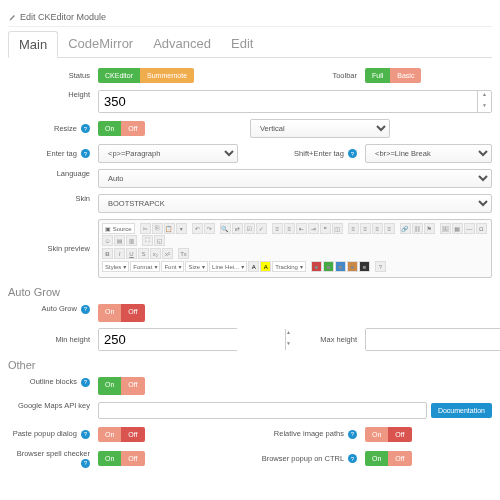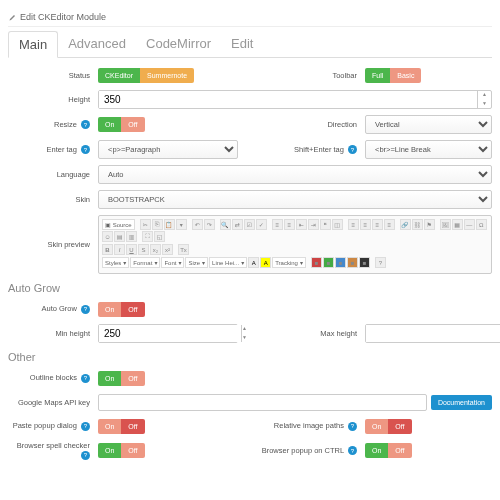--- a/index.html
+++ b/index.html
@@ -3,40 +3,40 @@
 <meta charset="utf-8">
 <style>
 *{box-sizing:border-box;margin:0;padding:0;font-family:Arial,sans-serif}
 body{background:#fff;font-size:8px;color:#555;padding:8px}
 .header{display:flex;align-items:flex-end;gap:4px;padding:4px 0;border-bottom:1px solid #eee;margin-bottom:4px}
 .header svg{width:8px;height:8px;fill:#888}
 .header span{font-size:9px;color:#666}
 .tabs{display:flex;border-bottom:1px solid #ddd;margin-bottom:8px}
 .tab{padding:5px 10px;font-size:13px;color:#999;cursor:pointer}
 .tab.active{border:1px solid #ddd;border-bottom:1px solid #fff;margin-bottom:-1px;border-radius:3px 3px 0 0;color:#555}
-.row{display:flex;align-items:center;margin-bottom:6px;min-height:18px}
+.row{display:flex;margin-bottom:6px;min-height:18px}
 .col-half{width:50%;display:flex;align-items:center}
 .label{width:90px;text-align:right;padding-right:8px;font-size:7.5px;color:#555;flex-shrink:0}
 .label.wide{width:115px}
 .help{display:inline-flex;width:9px;height:9px;border-radius:50%;background:#1e91cf;color:#fff;font-size:6px;align-items:center;justify-content:center;margin-left:2px}
 .btn{display:inline-block;padding:4px 7px;font-size:7px;color:#fff;cursor:pointer;border:none}
 .btn-green{background:#4cb64c}
 .btn-orange{background:#f0ad4e}
 .btn-red{background:#d9534f}
 .btn-salmon{background:#ee9782}
 .btn-blue{background:#1e91cf}
 .btn-grp{display:flex}
 .btn-grp .btn:first-child{border-radius:2px 0 0 2px}
 .btn-grp .btn:last-child{border-radius:0 2px 2px 0}
 .input,.select{border:1px solid #ccc;border-radius:2px;padding:3px 5px;font-size:7.5px;background:#fff;color:#555}
 .input{width:100%}
 .select{width:140px;background:linear-gradient(#fff,#f5f5f5)}
 .select.wide{flex:1}
 .num-input{flex:1;display:flex;border:1px solid #ccc;border-radius:2px}
-.num-input input{flex:1;border:none;padding:3px 5px;font-size:10px}
+.num-input input{flex:1;border:none;padding:3px 5px;font-size:13px}
 .num-input .spin{width:14px;border-left:1px solid #ccc;display:flex;flex-direction:column}
 .num-input .spin div{flex:1;font-size:5px;text-align:center;color:#888}
 .section-title{font-size:11px;color:#888;font-weight:normal;margin:8px 0 6px 0}
 .editor{flex:1;border:1px solid #ccc;border-radius:2px;background:#fafafa;padding:3px}
 .toolbar-row{display:flex;gap:1px;margin-bottom:2px;flex-wrap:wrap}
 .tb-btn{width:11px;height:11px;background:#eee;border:1px solid #ddd;display:flex;align-items:center;justify-content:center;font-size:6px;color:#888}
 .tb-sel{height:11px;background:#fff;border:1px solid #ddd;font-size:6px;padding:0 2px;display:flex;align-items:center;gap:2px;color:#666}
 .tb-sep{width:3px}
 .flex-fill{flex:1;display:flex;gap:4px;align-items:center}
 </style>
@@ -45,22 +45,22 @@
 
 <div class="header">
   <svg viewBox="0 0 16 16">
       <path d="M12 2l2 2-8 8-3 1 1-3z"></path>
     </svg>
   <span>Edit CKEditor Module</span>
 </div>
 
 <div class="tabs">
   <div class="tab active">Main</div>
+  <div class="tab">CodeMirror</div>
   <div class="tab">Advanced</div>
-  <div class="tab">CodeMirror</div>
   <div class="tab">Edit</div>
 </div>
 
 <div class="row">
   <div class="col-half">
     <div class="label">Status</div>
     <div class="btn-grp">
       <span class="btn btn-green">CKEditor</span>
       <span class="btn btn-orange">Summernote</span>
     </div>
@@ -87,21 +87,20 @@
 
 <div class="row">
   <div class="col-half">
     <div class="label"><span>Resize</span> <span class="help">?</span></div>
     <div class="btn-grp">
       <span class="btn btn-green">On</span>
       <span class="btn btn-salmon">Off</span>
     </div>
   </div>
   <div class="col-half">
-    <div class="label wide">Direction</div>
     <select class="select"><option>Vertical</option></select>
   </div>
 </div>
 
 <div class="row">
   <div class="col-half">
     <div class="label"><span>Enter tag</span> <span class="help">?</span></div>
     <select class="select"><option>&lt;p&gt;=Paragraph</option></select>
   </div>
   <div class="col-half">

